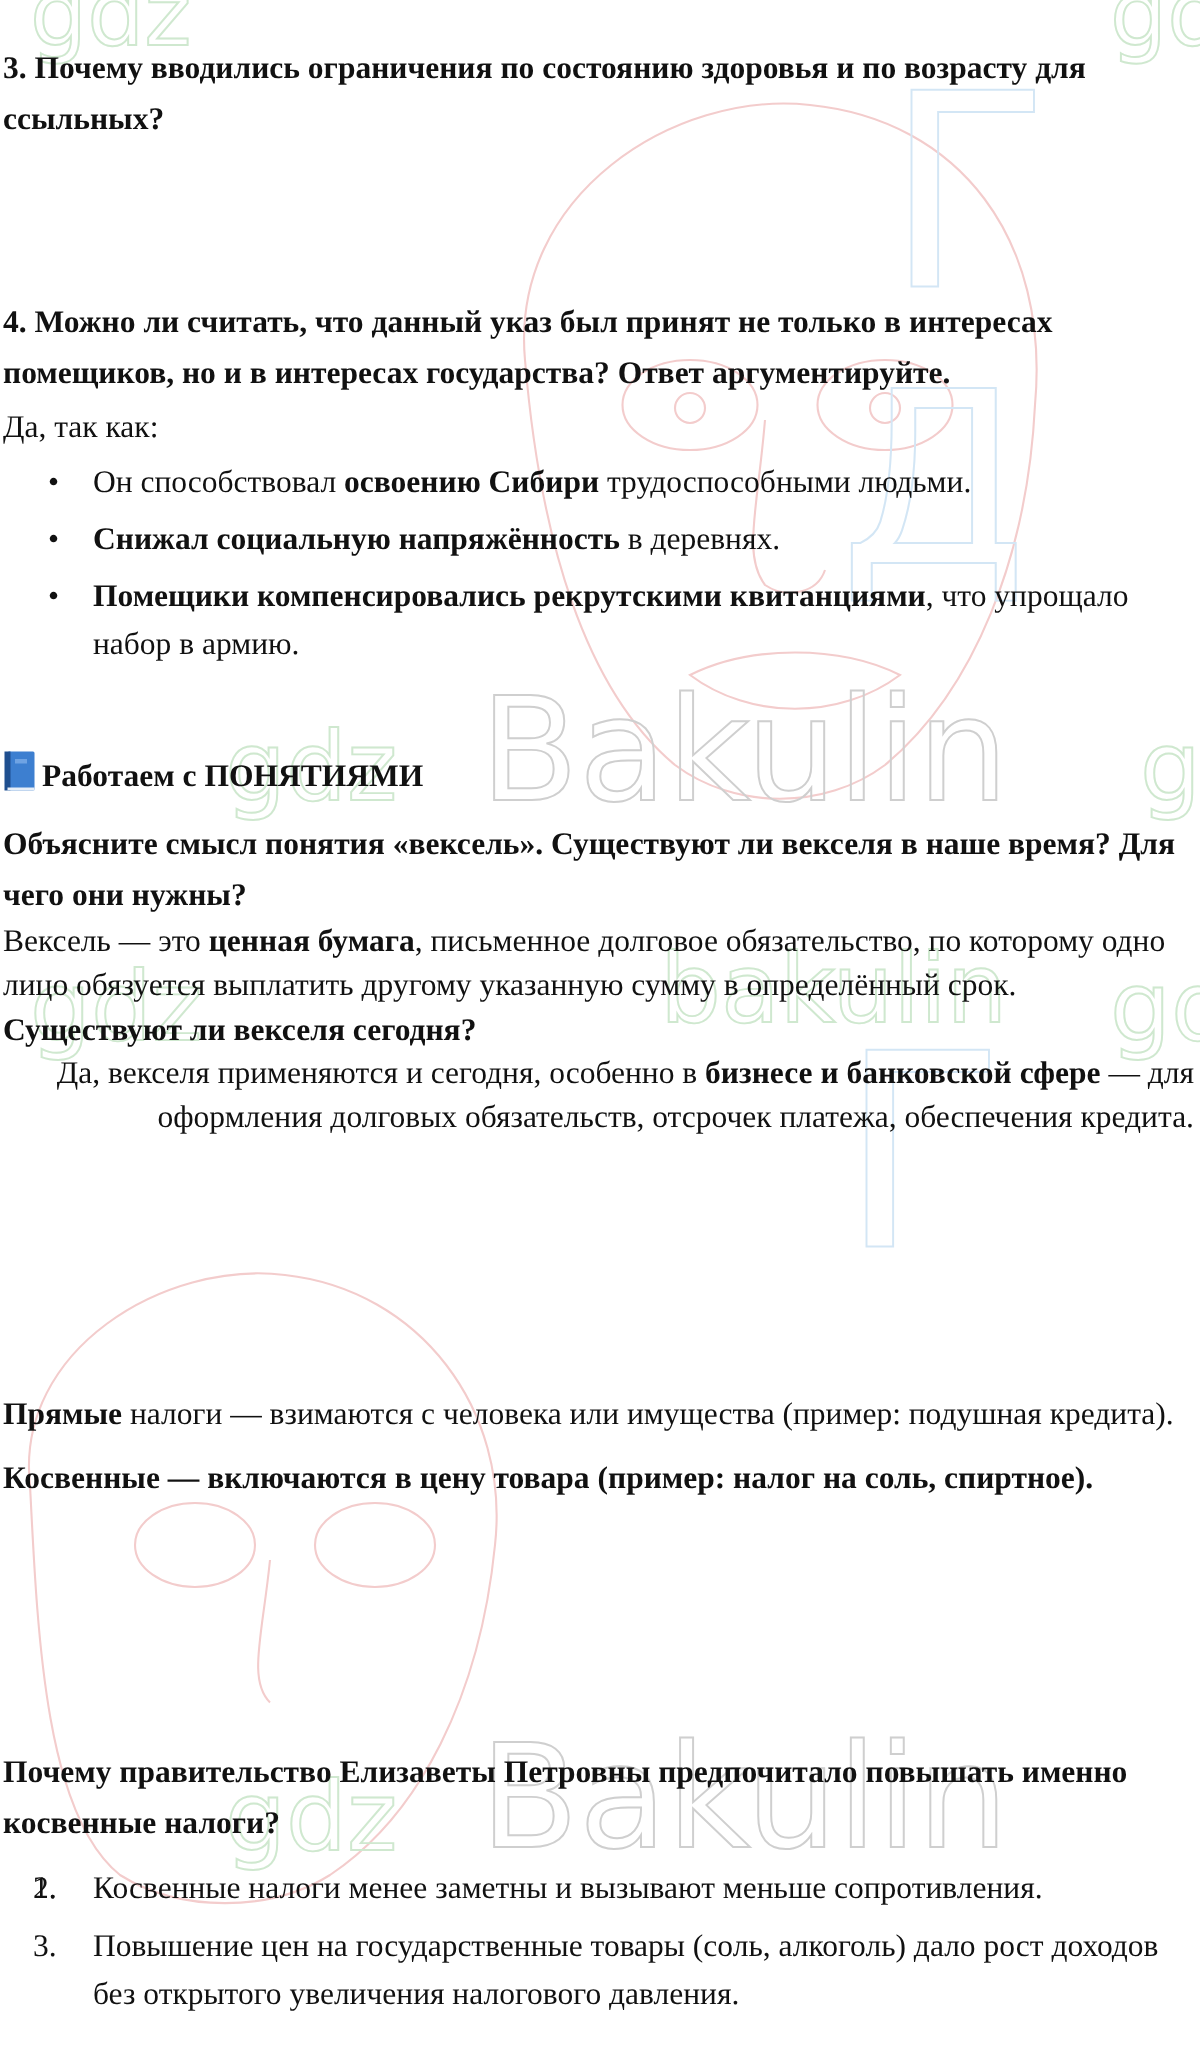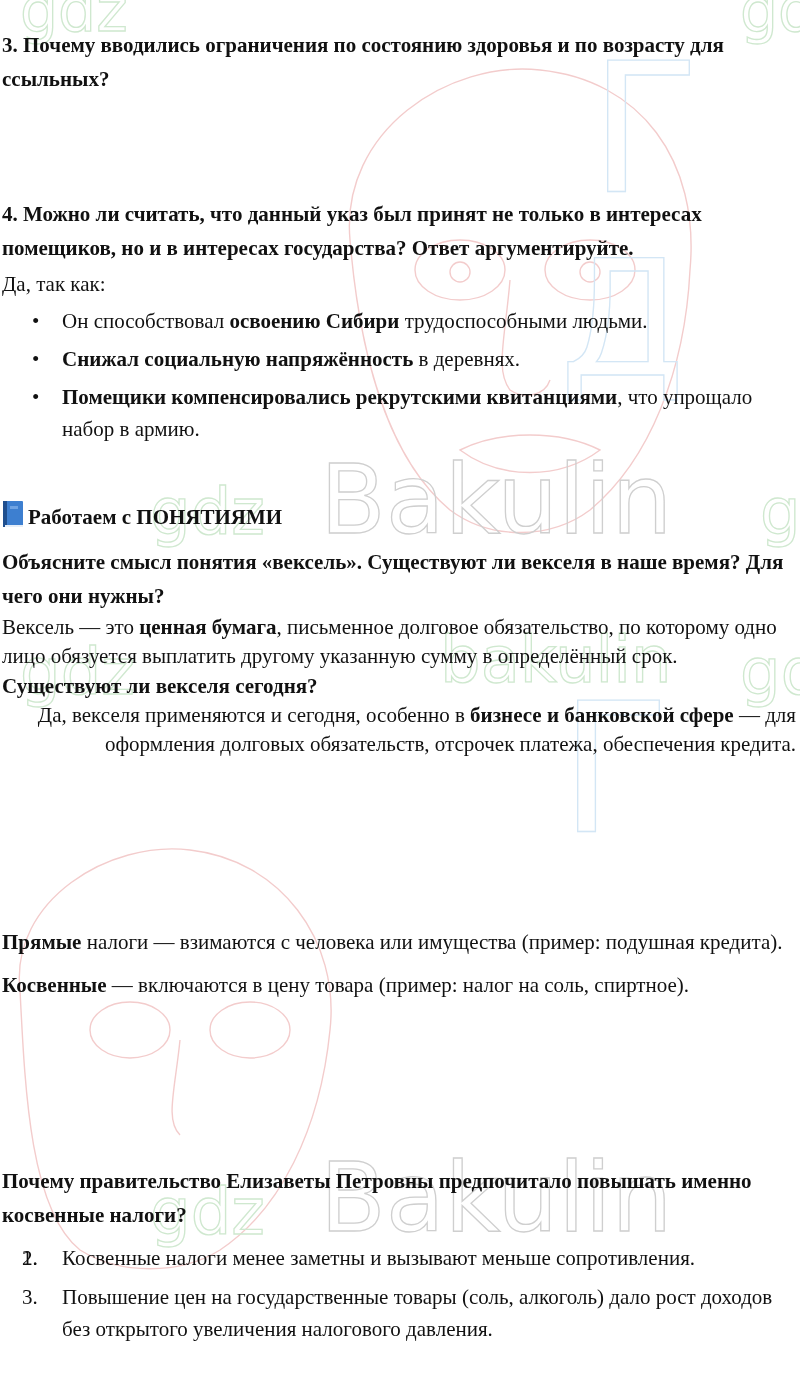--- a/index.html
+++ b/index.html
@@ -108,21 +108,21 @@
     <p class="sub" style="margin-top:0;">Существуют ли векселя сегодня?</p>
     <p class="p" style="line-height:29px;text-align:right;">
       <span>Да, векселя применяются и сегодня, особенно в </span><b>бизнесе и банковской сфере</b><span> — для оформления долговых обязательств, отсрочек платежа, обеспечения кредита.</span>
     </p>
   </div>
 
   <div style="position:absolute; top:917px; left:2px; right:4px;">
     <p class="p" style="margin-top:10px; line-height:31px;">
       <b>Прямые</b><span> налоги — взимаются с человека или имущества (пример: подушная кредита).</span>
     </p>
-    <p class="p" style="margin-top:10px;">
+    <p class="p" style="margin-top:10px;font-weight:bold;">
       <b>Косвенные</b><span> — включаются в цену товара (пример: налог на соль, спиртное).</span>
     </p>
   </div>
 
   <div style="position:absolute; top:1164px; left:2px; right:4px;">
     <p class="q">Почему правительство Елизаветы Петровны предпочитало повышать именно косвенные налоги?</p>
     <ol class="num" style="margin-top:10px;">
       <li style="margin-bottom:7px;">
         <span class="mark">1.</span>
       </li>

